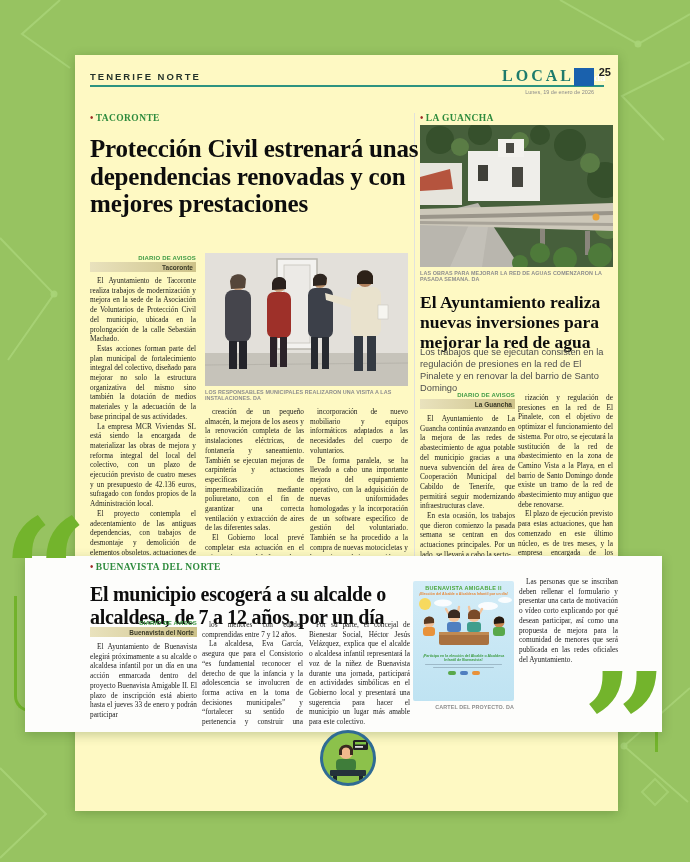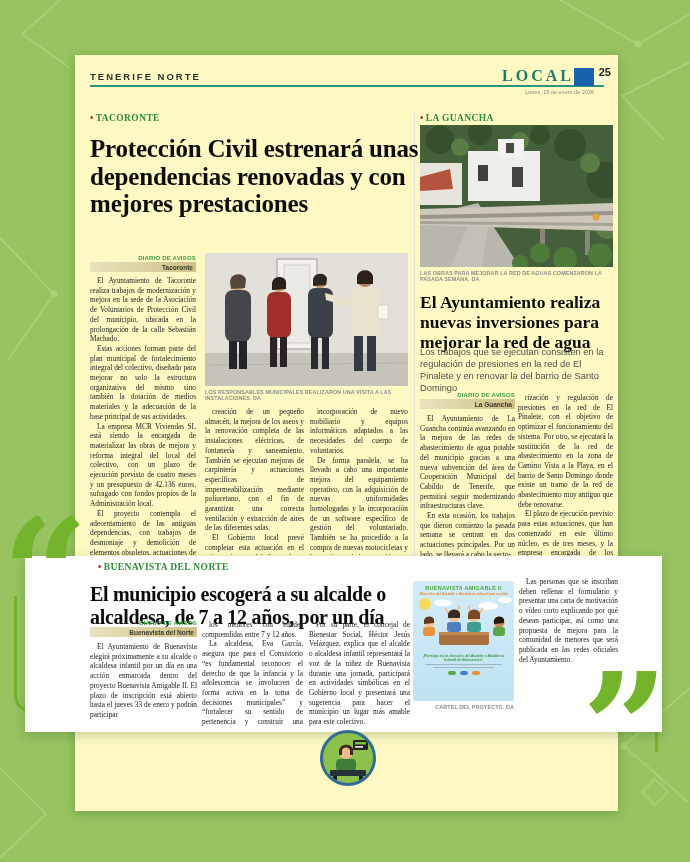--- a/index.html
+++ b/index.html
@@ -46,21 +46,21 @@
   .a2-kicker { left:345px; top:58px; }
   .photo2 { position:absolute; left:345px; top:70px; width:193px; height:142px; }
   .a2-caption { left:345px; top:215px; width:193px; }
   .a2-head { left:345px; top:227px; width:202px; font-size:17.5px; line-height:1.15; }
   .a2-sub { left:345px; top:291px; width:196px; font-size:9.3px; line-height:1.3; }
   .a2-byline { left:345px; top:337px; width:95px; }
   .a2-c1 { left:345px; top:359px; width:95px; height:143px; }
   .a2-c2 { left:443px; top:338px; width:95px; height:164px; }
 
   
-  .a3-kicker { left:65px; top:6px;margin-left:8px; }
+  .a3-kicker { left:65px; top:6px; }
   .a3-head { left:65px; top:17px; width:354px; font-size:20px; line-height:1.15; letter-spacing:-.3px; }
   .a3-byline { left:65px; top:64px; width:107px; }
   .a3-c1 { left:65px; top:86px; width:107px; height:84px; }
   .a3-c2 { left:177px; top:64px; width:101px; height:108px; }
   .a3-c3 { left:284px; top:64px; width:101px; height:108px; }
   .poster { position:absolute; left:388px; top:25px; width:101px; height:120px; background:linear-gradient(#d3ecf7,#bfe3f2); border-radius:2px; overflow:hidden; text-align:center; }
   .poster-title { font-size:5.5px; font-weight:700; letter-spacing:.3px; color:#4aa63c; margin-top:4px; }
   .poster-subtitle { font-size:3.6px; font-weight:700; color:#e8893a; margin-top:1px; padding:0 6px; }
   .poster-message { font-size:3.6px; font-weight:700; color:#3e9c42; margin-top:2px; padding:0 8px; }
   .poster-fineprint { height:1.6px; background:#9db9c8; margin:1.6px 12px 0; border-radius:1px; }

